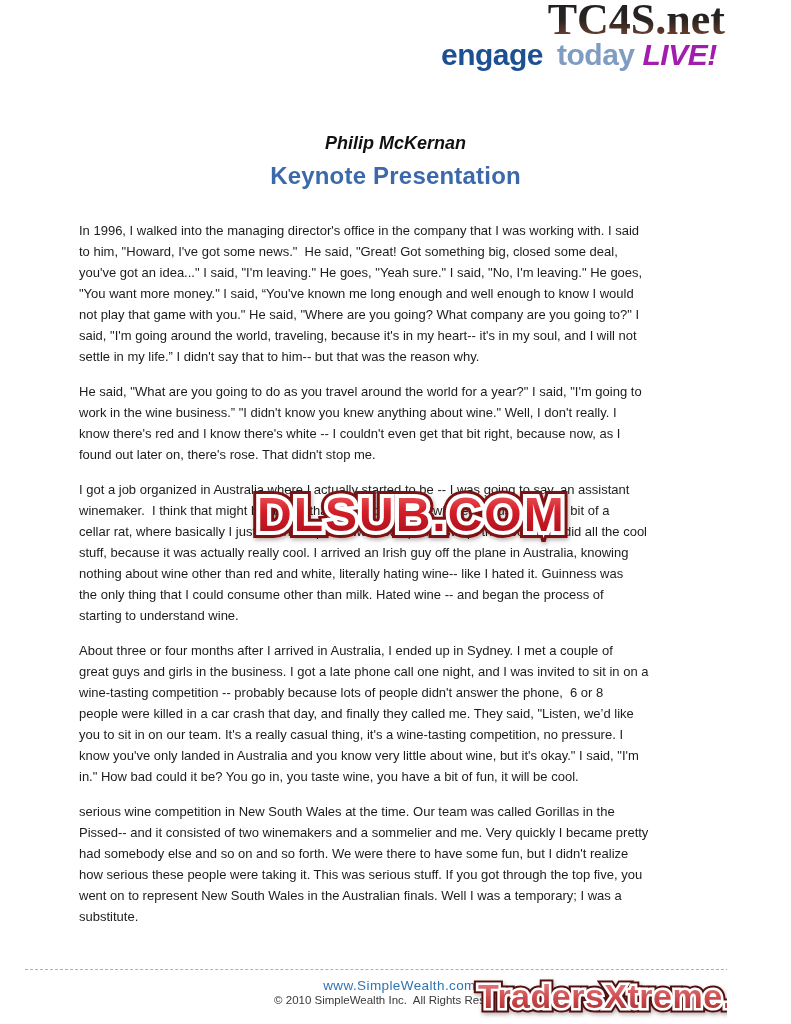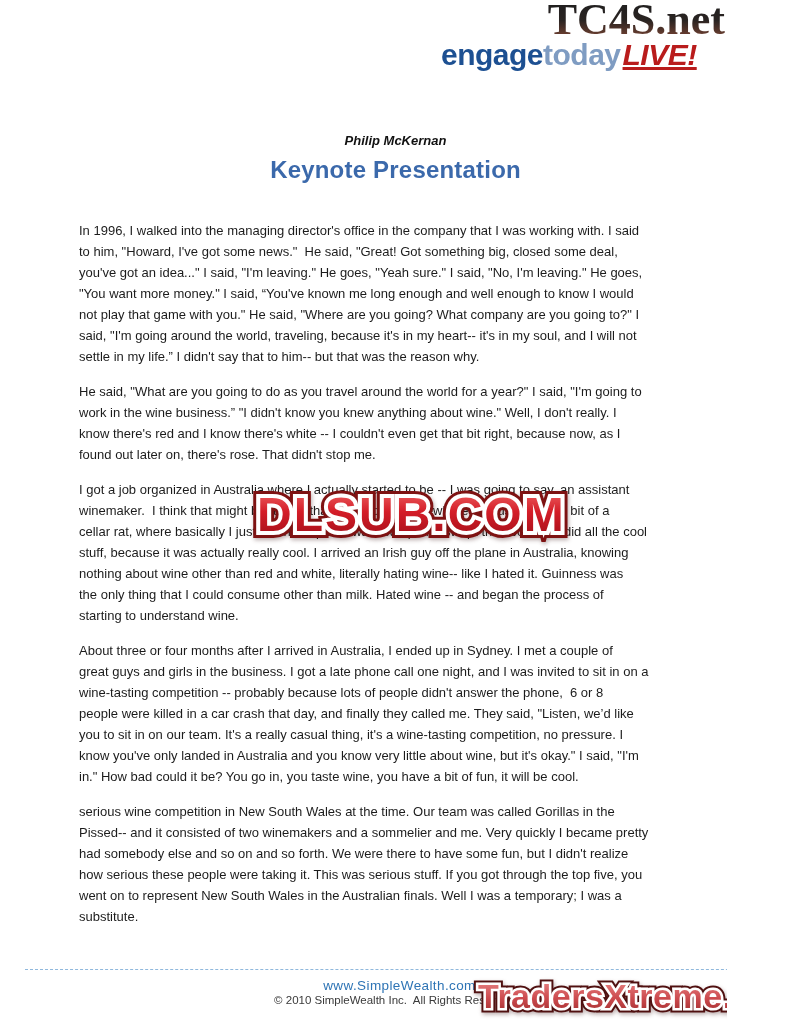--- a/index.html
+++ b/index.html
@@ -17,26 +17,26 @@
     -webkit-background-clip:text; background-clip:text; color:transparent;
     opacity:0.96;
   }
 
   
   .logo {
     position:absolute; top:38px; left:441px; z-index:4;
     font-size:30px; font-weight:bold; white-space:pre; letter-spacing:-0.5px;
   }
   .logo .lg-engage { color:#1d5092; }
-  .logo .lg-today  { color:#7f9cc2; }
-  .logo .lg-live   { color:#b91c1c; font-style:italic; margin-left:2px;text-decoration:underline; }
+  .logo .lg-today  { color:#7f9cc2;margin-left:14px; }
+  .logo .lg-live   { color:#a21caf; font-style:italic; margin-left:8px; }
 
   
   .title-block { position:absolute; top:133px; left:0; width:791px; text-align:center; z-index:2; }
-  .author { font-size:13px; font-weight:bold; font-style:italic; color:#111111; }
+  .author { font-size:18px; font-weight:bold; font-style:italic; color:#111111; }
   .heading { margin-top:8px; font-size:24px; font-weight:bold; color:#3b69ab; letter-spacing:0.2px; }
 
   
   .doc { position:absolute; top:220px; left:68px; width:660px; z-index:2; }
   .para { margin:0 0 14px 11px; }
   .tline { font-size:13px; line-height:21px; color:#1c1c1c; white-space:pre; }
 
   
   .wm { position:absolute; z-index:7; filter:drop-shadow(1px 2px 2px rgba(60,20,20,0.35)); }
   .wm span { position:absolute; left:0; top:0; white-space:pre; font-weight:800; }

